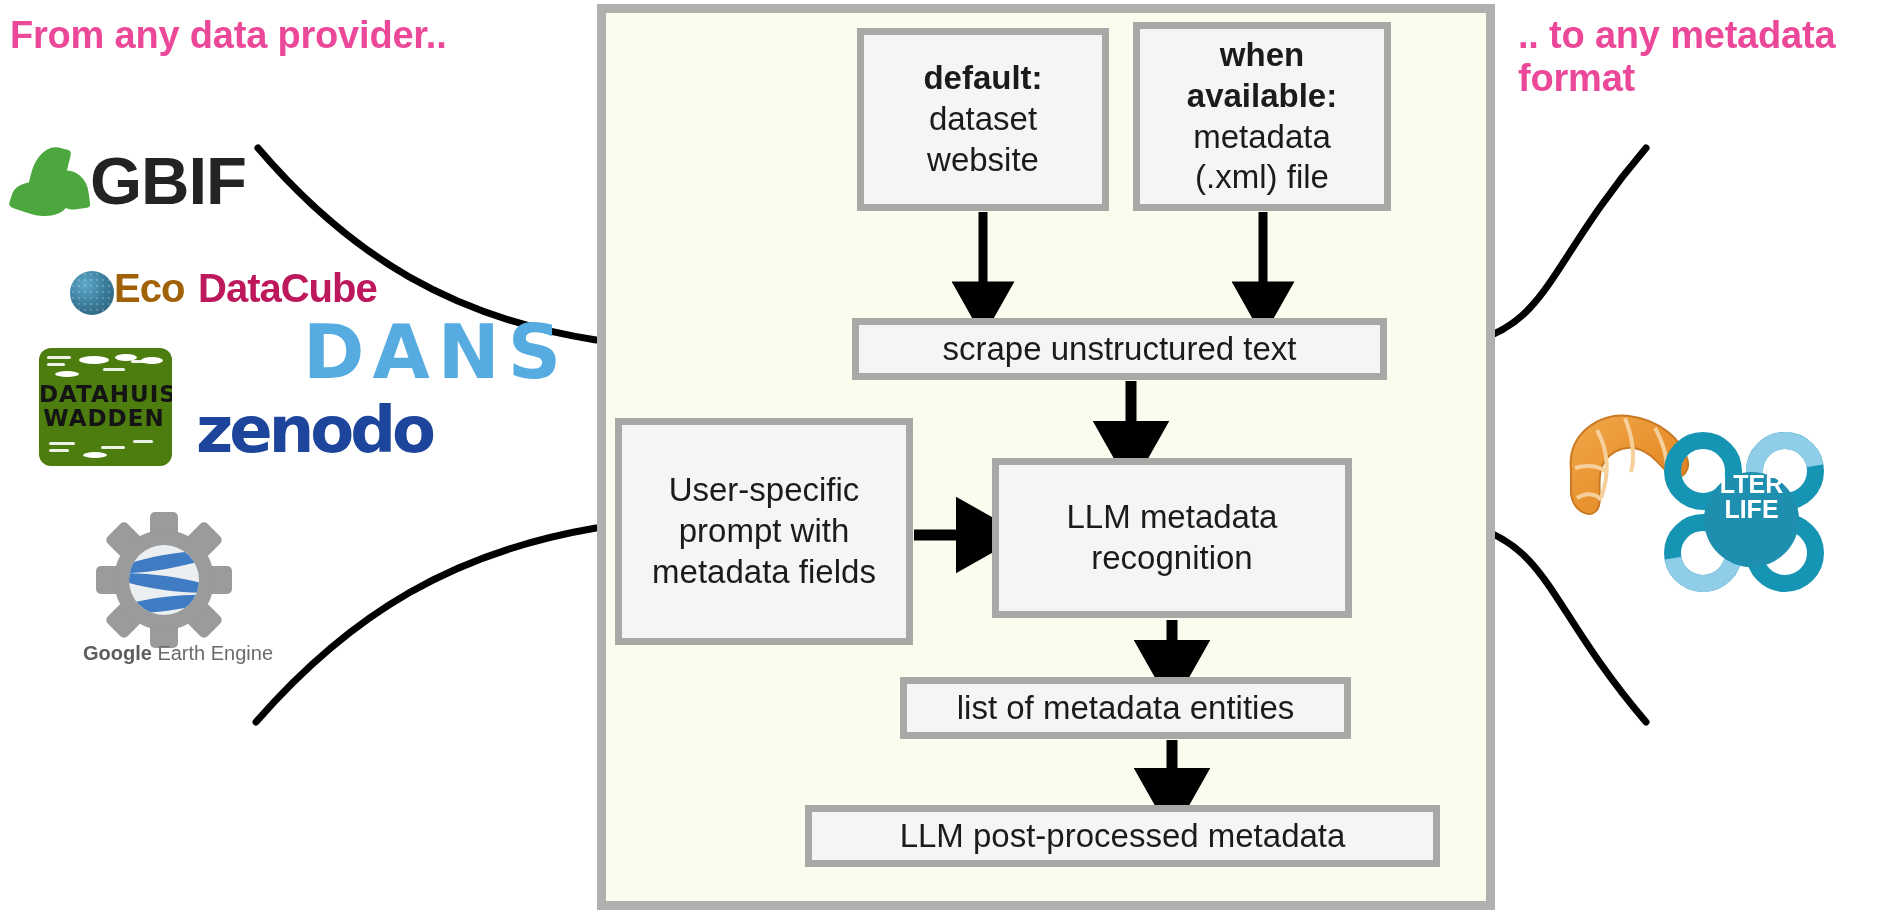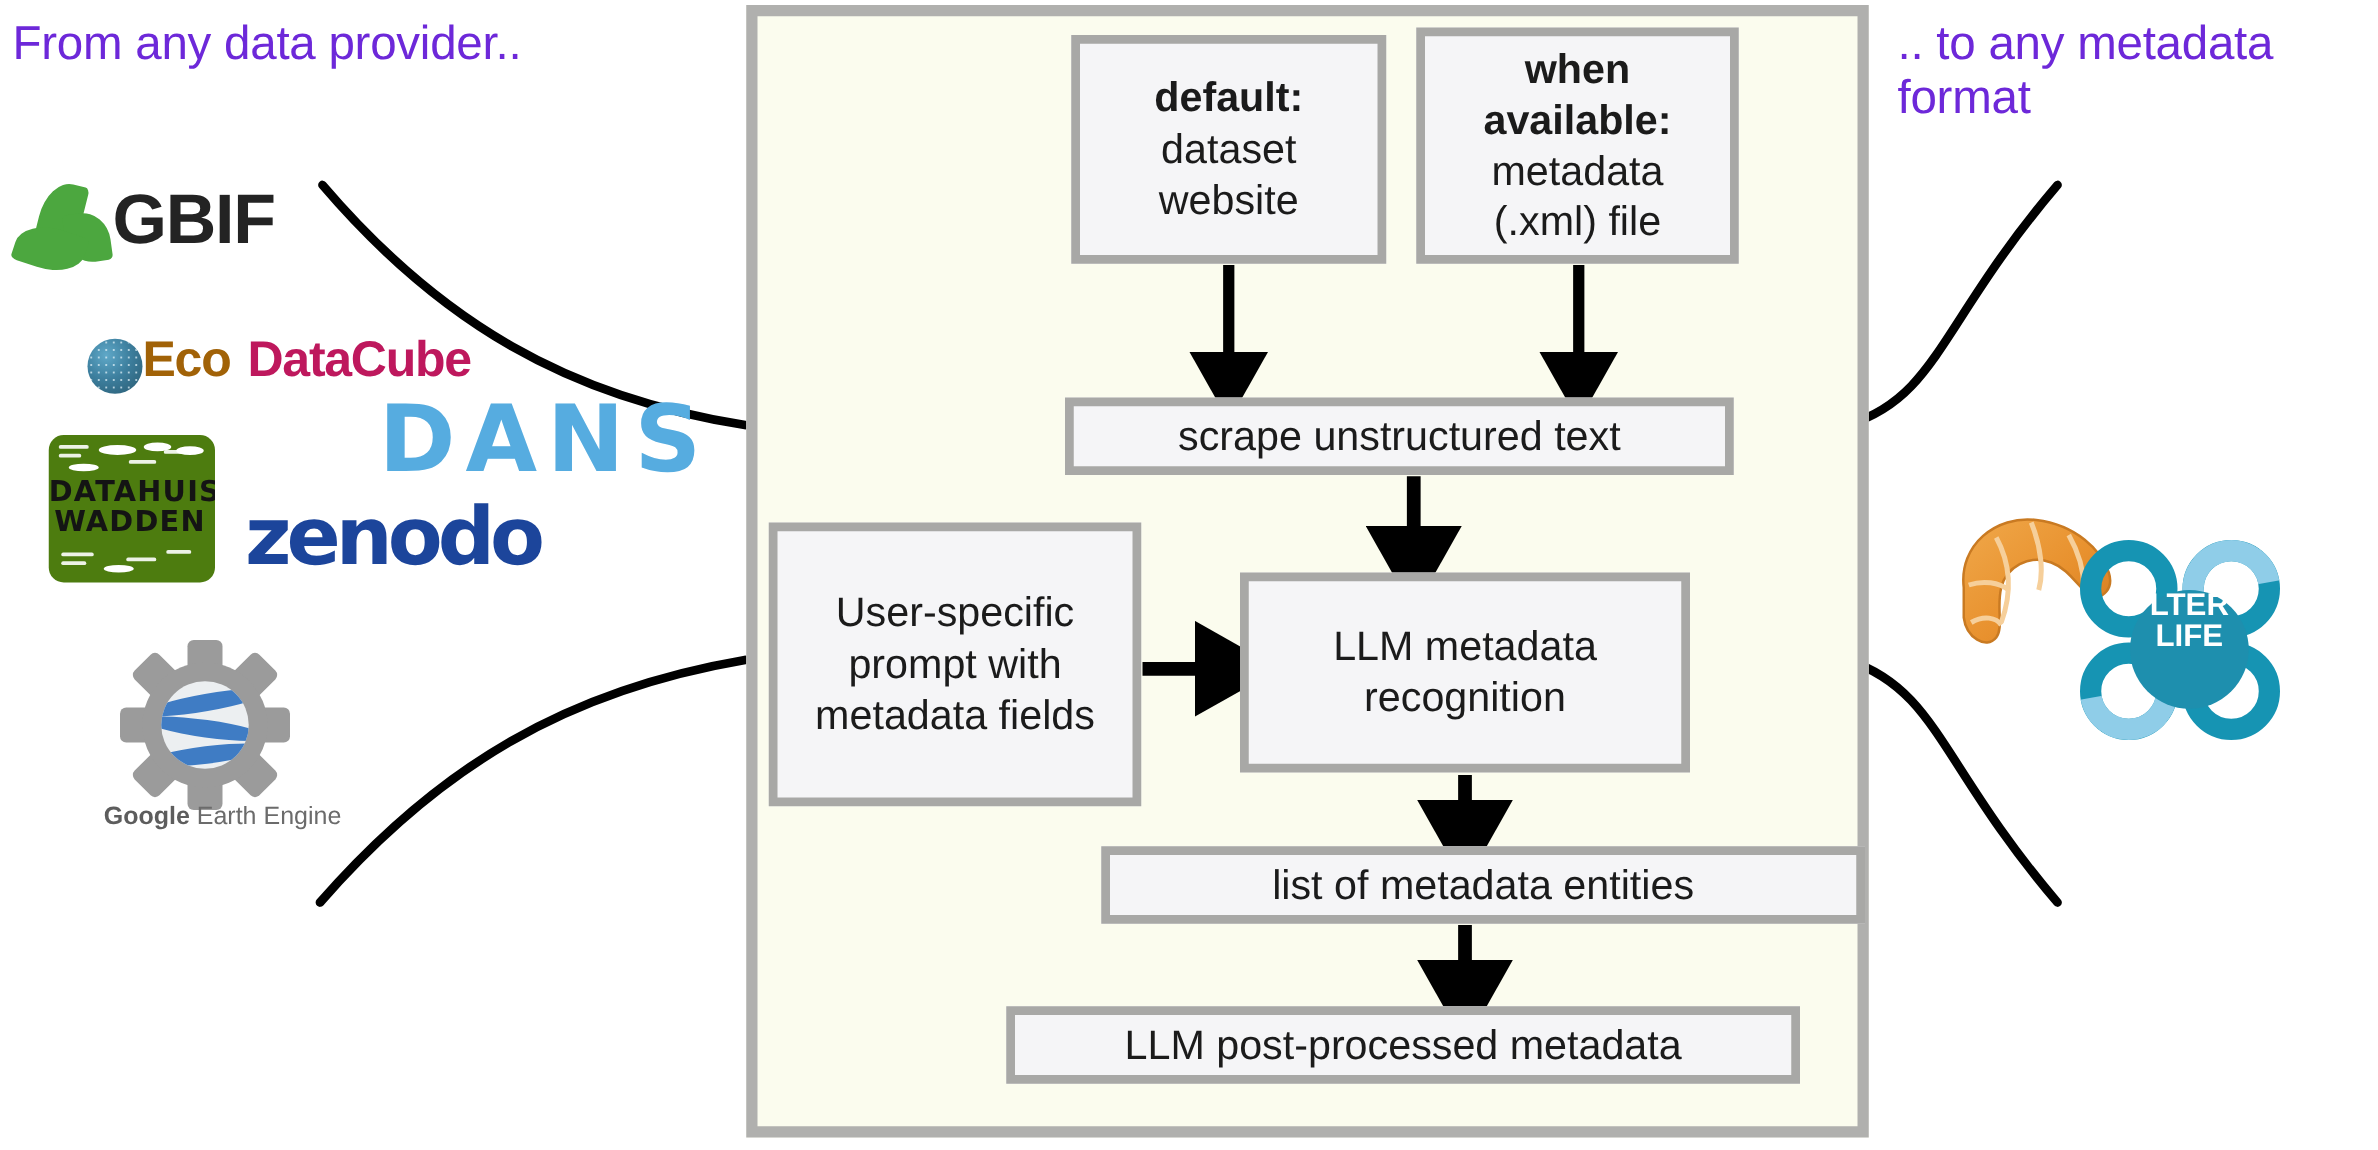--- a/index.html
+++ b/index.html
@@ -8,22 +8,22 @@
     background:#ffffff;
     font-family:"Liberation Sans","DejaVu Sans",sans-serif;
     overflow:hidden;
     position:relative;
   }
   #stage{position:absolute;inset:0;width:1902px;height:920px;}
 
   
   .hdr{
     position:absolute;
-    font-weight:normal;
-    color:#6d28d9;
+    font-weight:bold;
+    color:#ec4899;
     font-size:38px;
     line-height:1.12;
     letter-spacing:-0.2px;
   }
   #hdr-left{left:10px;top:14px;width:560px;}
   #hdr-right{left:1518px;top:14px;width:400px;}
 
   
   #panel{
     position:absolute;
@@ -50,34 +50,34 @@
     padding:4px 8px;
   }
   .fbox .b{font-weight:bold;display:block;}
   .fbox .n{font-weight:normal;display:block;}
 
   #box-default   {left:857px; top:28px;  width:252px;height:183px;}
   #box-whenavail {left:1133px;top:22px;  width:258px;height:189px;}
   #box-scrape    {left:852px; top:318px; width:535px;height:62px;}
   #box-prompt    {left:615px; top:418px; width:298px;height:227px;}
   #box-llmrec    {left:992px; top:458px; width:360px;height:160px;}
-  #box-entities  {left:881px; top:677px; width:611px;height:62px;}
+  #box-entities  {left:900px; top:677px; width:451px;height:62px;}
   #box-post      {left:805px; top:805px; width:635px;height:62px;}
 
   
   .arrowsvg{position:absolute;left:0;top:0;width:1902px;height:920px;pointer-events:none;}
 
   
   .logo{position:absolute;}
 
   
   #logo-gbif{left:8px;top:140px;width:240px;height:80px;}
   #logo-gbif .gbif-txt{
     position:absolute;left:82px;top:2px;
-    font-size:56px;font-weight:bold;color:#232323;
+    font-size:67px;font-weight:bold;color:#232323;
     letter-spacing:-1px;font-family:"Liberation Sans",sans-serif;
   }
   .leaf{position:absolute;background:#4ca73f;}
   #gbif-l1{left:24px;top:6px;width:34px;height:52px;border-radius:60% 10% 60% 10%/60% 10% 60% 10%;transform:rotate(14deg);}
   #gbif-l2{left:44px;top:30px;width:36px;height:40px;border-radius:10% 60% 10% 60%/10% 60% 10% 60%;transform:rotate(-8deg);}
   #gbif-l3{left:4px;top:42px;width:56px;height:34px;border-radius:60% 10% 60% 10%/60% 10% 60% 10%;transform:rotate(18deg);}
 
   
   #logo-edc{left:70px;top:268px;width:300px;height:52px;}
   #edc-globe{

